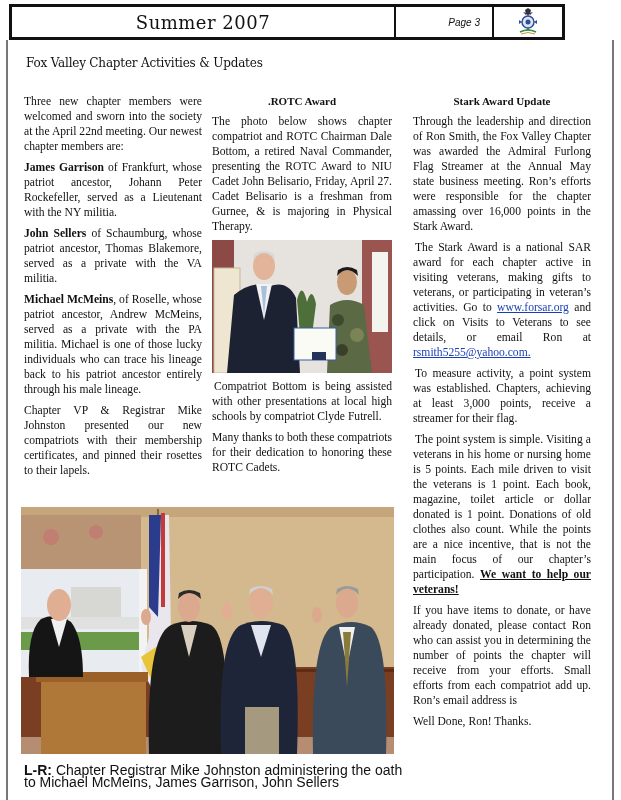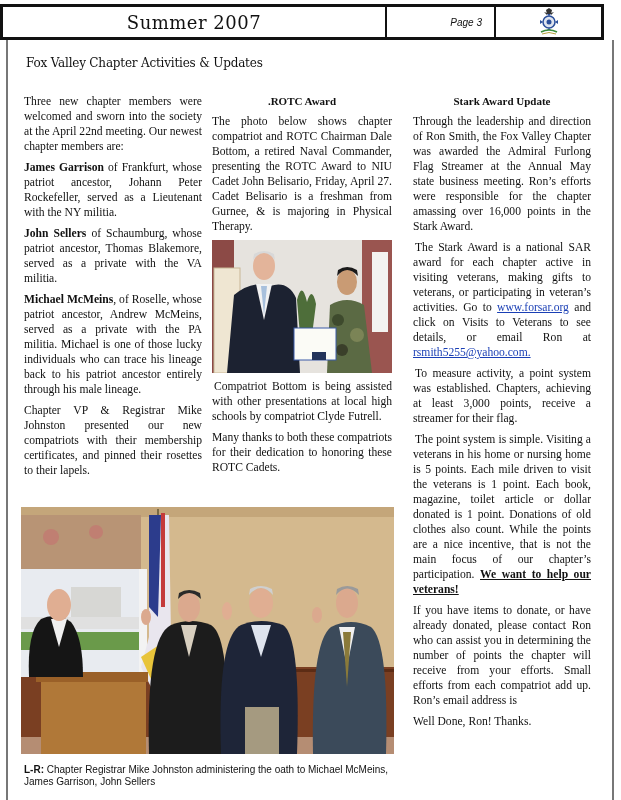--- a/index.html
+++ b/index.html
@@ -1,20 +1,20 @@
 <!DOCTYPE html>
 <html><head>
 <meta charset="utf-8">
 <style>
   html, body { margin: 0; padding: 0; background: #fff; }
   body { width: 621px; height: 800px; position: relative; overflow: hidden; font-family: "Liberation Serif", "DejaVu Serif", serif; color: #111; }
 
-  .header { position: absolute; left: 0; top: 4px; width: 604px; height: 36px; border: 3px solid #111; box-sizing: border-box; display: flex; }
+  .header { position: absolute; left: 9px; top: 4px; width: 556px; height: 36px; border: 3px solid #111; box-sizing: border-box; display: flex; }
   .header-title { flex: 0 0 382px; border-right: 2px solid #111; display: flex; align-items: center; justify-content: center; font-family: "DejaVu Serif", serif; font-size: 18px; letter-spacing: 0.5px; }
-  .header-page { flex: 0 0 98px; border-right: 2px solid #111; display: flex; align-items: center; justify-content: flex-end; padding-right: 12px; box-sizing: border-box; font-family: "Liberation Sans", sans-serif; font-style: italic; font-size: 10px; margin-left: 11px; }
+  .header-page { flex: 0 0 98px; border-right: 2px solid #111; display: flex; align-items: center; justify-content: flex-end; padding-right: 12px; box-sizing: border-box; font-family: "Liberation Sans", sans-serif; font-style: italic; font-size: 10px; }
   .header-logo { flex: 1; display: flex; align-items: center; justify-content: center; }
 
   .frame { position: absolute; left: 6px; top: 40px; width: 608px; height: 760px; border-left: 2px solid #777; border-right: 2px solid #777; box-sizing: border-box; }
 
   .section-title { position: absolute; left: 26px; top: 56px; font-family: "DejaVu Serif", serif; font-size: 12px; font-weight: normal; margin: 0; letter-spacing: -0.2px; }
 
   .col { position: absolute; font-size: 11.6px; line-height: 15px; text-align: justify; }
   .col p { margin: 0 0 6px 0; hyphens: auto; }
   .col h3 { margin: 0 0 5px 0; font-size: 11px; font-weight: bold; text-align: center; }
   .col1 { left: 24px; top: 94px; width: 178px; }
@@ -22,21 +22,21 @@
   .col3 { left: 413px; top: 94px; width: 178px; }
   .indent { text-indent: 2px; }
 
   a.link { color: #1a3fb5; text-decoration: underline; }
   .ul-text { }
   .strong-ul { font-weight: bold; text-decoration: underline; }
 
   .photo-rotc { width: 180px; height: 133px; margin: 3px 0 6px 0; position: relative; overflow: hidden; background: #d8d4cd; }
   .photo-group { position: absolute; left: 21px; top: 507px; width: 373px; height: 247px; overflow: hidden; background: #c9a877; }
 
-  .caption { position: absolute; left: 24px; top: 764px; width: 380px; font-family: "Liberation Sans", sans-serif; font-size: 10px; line-height: 12px; }
+  .caption { position: absolute; left: 24px; top: 764px; width: 380px; font-family: "Liberation Sans", sans-serif; font-size: 14px; line-height: 12px; }
   .caption b { font-weight: bold; }
 </style>
 </head>
 <body>
 
 <div class="header">
   <div class="header-title">Summer 2007</div>
   <div class="header-page">Page 3</div>
   <div class="header-logo">
     <svg width="22" height="28" viewBox="0 0 22 28">

